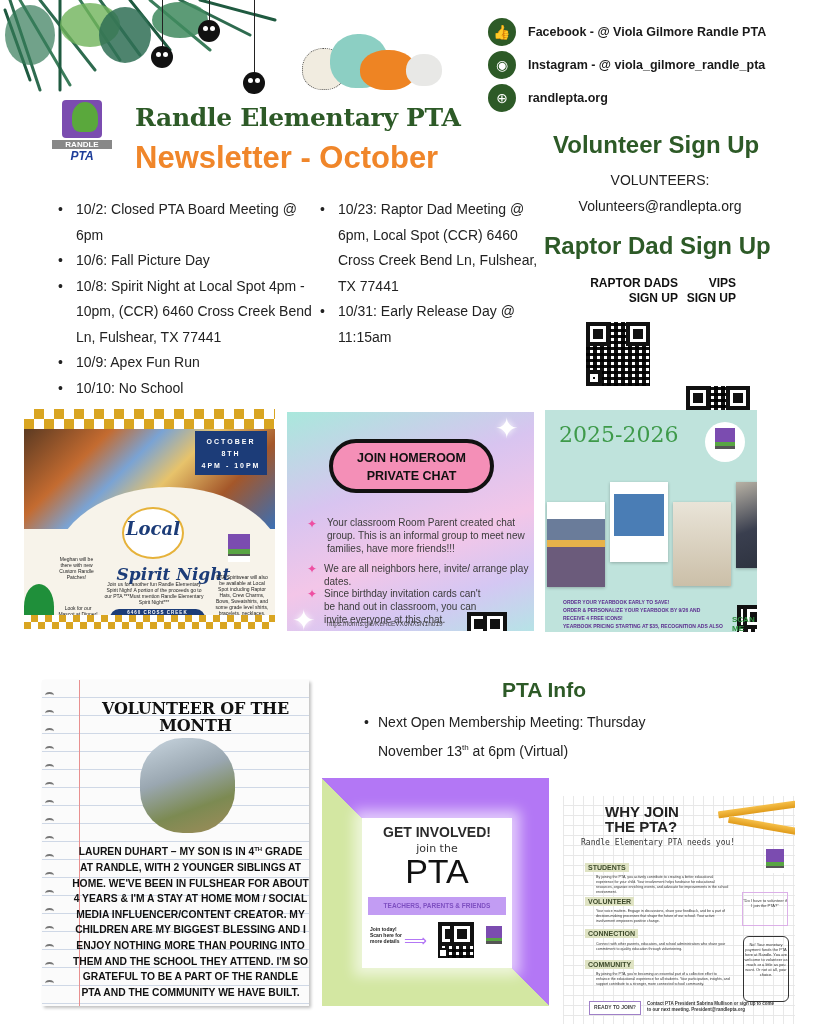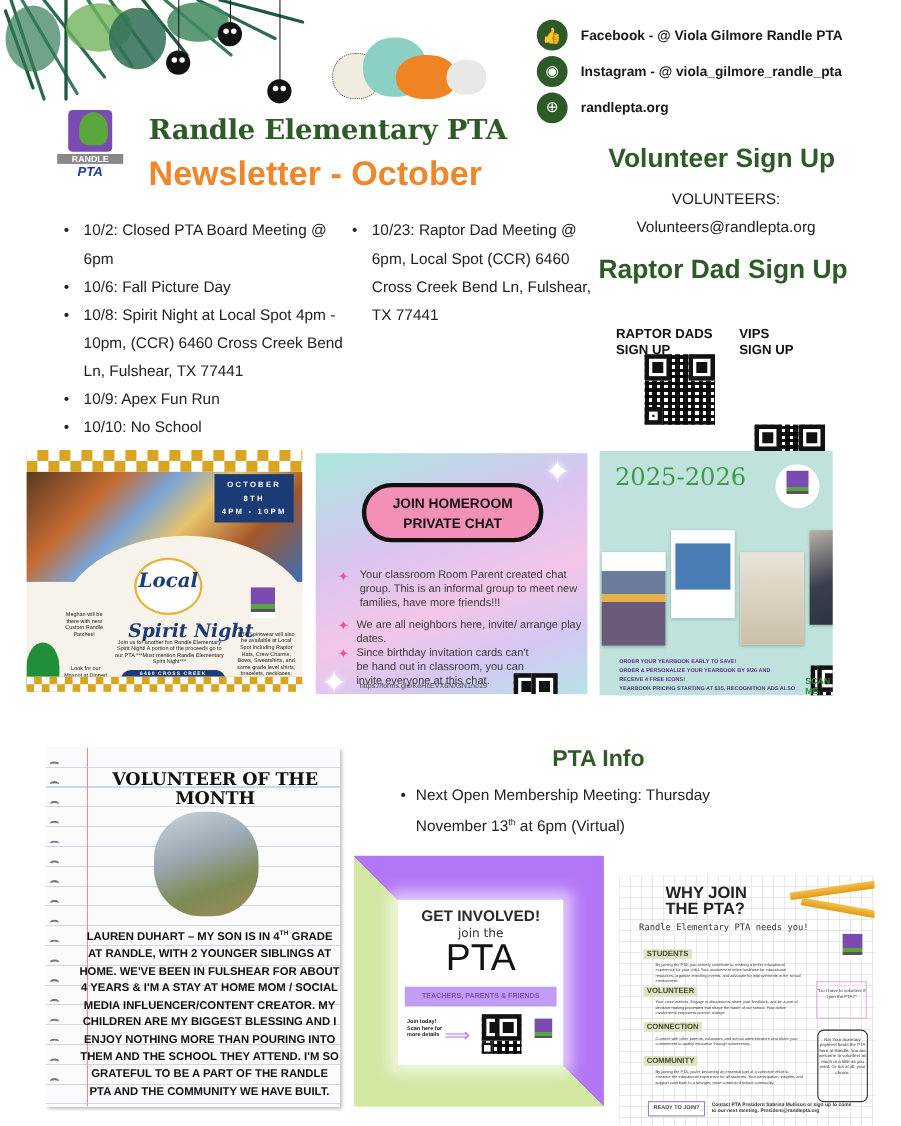--- a/index.html
+++ b/index.html
@@ -26,21 +26,21 @@
   .title2 { left: 135px; top: 140px; font-family: "Liberation Sans", sans-serif; font-weight: bold; font-size: 31px; color: #f0862a; }
 
   
   .events { font-family: "Liberation Sans", sans-serif; font-size: 14px; line-height: 25.5px; color: #222; list-style: none; }
   .events li { position: relative; padding-left: 20px; }
   .events li::before { content: "•"; position: absolute; left: 2px; top: 0; }
 
   
   .green-h { font-family: "Liberation Sans", sans-serif; font-weight: bold; color: #2d5a27; font-size: 24px; }
   .small-center { font-family: "Liberation Sans", sans-serif; font-size: 14px; color: #222; text-align: center; }
-  .qr-label { font-family: "Liberation Sans", sans-serif; font-weight: bold; font-size: 12px; text-align: left; line-height: 15px; color: #111; margin-top: 20px; }
+  .qr-label { font-family: "Liberation Sans", sans-serif; font-weight: bold; font-size: 12px; text-align: right; line-height: 15px; color: #111; }
   .qr { width: 64px; height: 64px; background:
      repeating-linear-gradient(90deg, #111 0 4px, #fff 4px 7px),
      repeating-linear-gradient(0deg, #111 0 3px, #fff 3px 6px);
      background-blend-mode: multiply; position: relative; }
   .qr::before, .qr::after { content: ""; position: absolute; width: 16px; height: 16px; border: 4px solid #111; background: #fff; box-shadow: inset 0 0 0 3px #fff, inset 0 0 0 8px #111; }
   .qr::before { left: 0; top: 0; } .qr::after { right: 0; top: 0; }
   .qr .qr-c { position: absolute; left: 0; bottom: 0; width: 16px; height: 16px; border: 4px solid #111; background: #fff; box-shadow: inset 0 0 0 3px #fff, inset 0 0 0 8px #111; }
 
   
   .card { position: absolute; overflow: hidden; }
@@ -172,20 +172,21 @@
 
 <ul class="abs events" style="left:56px;top:197px;width:262px;">
   <li>10/2: Closed PTA Board Meeting @ 6pm</li>
   <li>10/6: Fall Picture Day</li>
   <li>10/8: Spirit Night at Local Spot 4pm - 10pm, (CCR) 6460 Cross Creek Bend Ln, Fulshear, TX 77441</li>
   <li>10/9: Apex Fun Run</li>
   <li>10/10: No School</li>
 </ul>
 <ul class="abs events" style="left:318px;top:197px;width:220px;">
   <li>10/23: Raptor Dad Meeting @ 6pm, Local Spot (CCR) 6460 Cross Creek Bend Ln, Fulshear, TX 77441</li>
+  <li>10/31: Early Release Day @ 11:15am</li>
 </ul>
 
 <div class="abs green-h" style="left:553px;top:131px;">Volunteer Sign Up</div>
 <div class="abs small-center" style="left:560px;top:172px;width:200px;">VOLUNTEERS:</div>
 <div class="abs small-center" style="left:560px;top:198px;width:200px;">Volunteers@randlepta.org</div>
 <div class="abs green-h" style="left:544px;top:232px;">Raptor Dad Sign Up</div>
 
 <div class="abs qr-label" style="left:560px;top:276px;width:118px;">
   <div>RAPTOR DADS</div>
     <div>SIGN UP</div>

